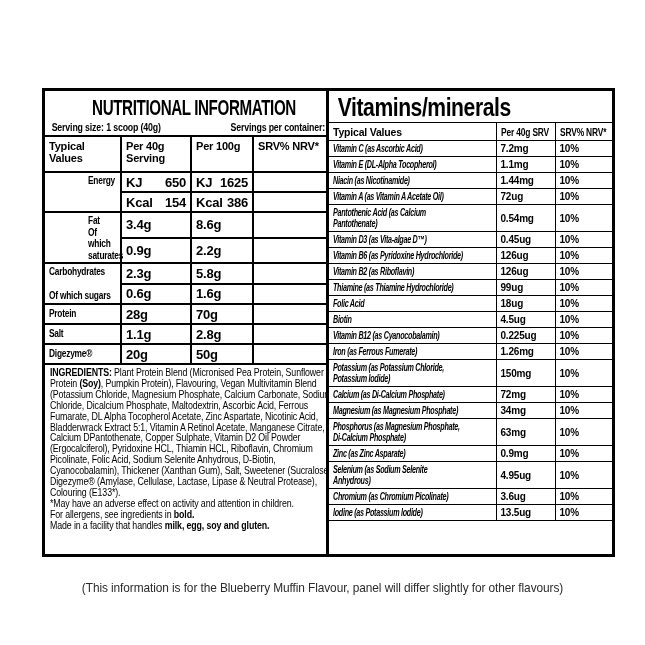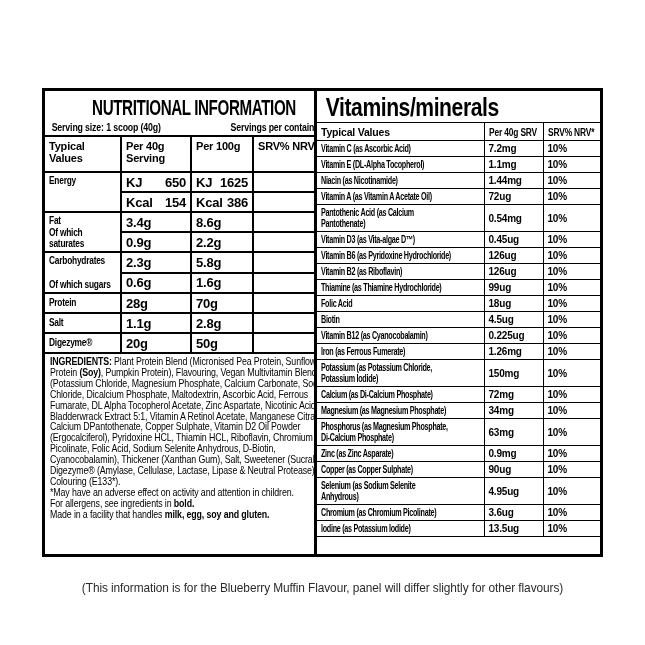--- a/index.html
+++ b/index.html
@@ -6,21 +6,21 @@
   body {
     width:645px; height:645px; background:#ffffff; position:relative;
     font-family:"Liberation Sans", sans-serif; color:#000; overflow:hidden;
     -webkit-font-smoothing:antialiased;
   }
   .panel {
     position:absolute; top:88px; background:#fff; border:3px solid #000;
     box-sizing:border-box; display:flex; flex-direction:column; overflow:hidden;
   }
   #left-panel  { left:42px;  width:304px; height:469px; }
-  #right-panel { left:314px; width:289px; height:469px; }
+  #right-panel { left:326px; width:289px; height:469px; }
 
   
   .n-title {
     font-weight:bold; font-size:19px; text-align:center; letter-spacing:-0.5px;
     white-space:nowrap; margin-top:5px; height:24px; line-height:24px;
     transform:scale(.8,1.12); transform-origin:50% 50%;
   }
   .serving-line {
     display:flex; justify-content:space-between; font-weight:bold; font-size:11px;
     letter-spacing:-0.2px; white-space:nowrap; padding:0 8px; height:15px; line-height:14px;
@@ -33,21 +33,21 @@
   .ntable tr > *:last-child  { border-right:none; }
   .ntable th {
     font-size:11px; line-height:12px; text-align:left; vertical-align:top;
     padding-top:3px; height:30px; letter-spacing:-0.2px;
   }
   tr.nrow { height:20px; }
   .c1 { vertical-align:top; }
   .c1.mid { vertical-align:middle; }
   .lbl { font-weight:bold; font-size:11px; line-height:11.5px; letter-spacing:-0.3px; white-space:nowrap; }
   .cxl { transform:scaleX(.76); transform-origin:0 50%; width:131%; }
-  .glabels.top  { padding-top:1px; }
+  .glabels.top  { padding-top:1px;margin-left:39px; }
   .glabels.top .lbl { white-space:normal; }
   .glabels.spread { display:flex; flex-direction:column; justify-content:space-between; min-height:35px; padding:1px 0; }
   .vcell { font-size:13px; font-weight:bold; vertical-align:middle; letter-spacing:-0.2px; }
   .uv { display:flex; justify-content:space-between; }
   .srv-cell { }
 
   .ingredients { flex:1; padding:3px 5px 2px; overflow:hidden; }
   .ing-scale {
     transform:scaleX(.85); transform-origin:0 0; width:117.6%;
     font-size:10.4px; line-height:10.9px; letter-spacing:-0.15px;
@@ -62,21 +62,21 @@
     transform:scale(.88,1.06); transform-origin:0 50%;
   }
   table.vtable { border-collapse:collapse; width:100%; table-layout:fixed; }
   .vtable th, .vtable td { border:1.5px solid #000; padding:1px 4px; }
   .vtable tr > *:first-child { border-left:none; }
   .vtable tr > *:last-child  { border-right:none; }
   .vtable th { font-size:10.5px; text-align:left; height:15px; line-height:14px; white-space:nowrap; letter-spacing:-0.2px; overflow:hidden; }
   .cxh { transform:scaleX(.8); transform-origin:0 50%; width:125%; white-space:nowrap; }
   tr.vrow { height:16px; }
   tr.vrow.dbl { height:27px;border-radius:13px; }
-  .vc1 { overflow:hidden; }
+  .vc1 { overflow:hidden;font-style:italic; }
   .vlbl {
     font-weight:bold; font-size:10px; line-height:11.5px; letter-spacing:-0.4px;
     white-space:nowrap; transform:scaleX(.72); transform-origin:0 50%; width:139%;
   }
   .vamt, .vnrv { font-weight:bold; font-size:10px; letter-spacing:-0.2px; white-space:nowrap; vertical-align:middle; }
 
   
   .caption {
     position:absolute; top:580px; left:0; width:645px; text-align:center;
     font-size:13.5px; color:#2b2b2b; white-space:nowrap;
@@ -366,27 +366,20 @@
           <td class="vamt"><span>63mg</span></td>
           <td class="vnrv"><span>10%</span></td>
         </tr>
         <tr class="vrow">
           <td class="vc1">
             <div class="vlbl"><span>Zinc (as Zinc Asparate)</span></div>
           </td>
           <td class="vamt"><span>0.9mg</span></td>
           <td class="vnrv"><span>10%</span></td>
         </tr>
-        <tr class="vrow">
-          <td class="vc1">
-            <div class="vlbl"><span>Copper (as Copper Sulphate)</span></div>
-          </td>
-          <td class="vamt"><span>90ug</span></td>
-          <td class="vnrv"><span>10%</span></td>
-        </tr>
         <tr class="vrow dbl">
           <td class="vc1">
             <div class="vlbl"><span>Selenium (as Sodium Selenite</span><br><span>Anhydrous)</span></div>
           </td>
           <td class="vamt"><span>4.95ug</span></td>
           <td class="vnrv"><span>10%</span></td>
         </tr>
         <tr class="vrow">
           <td class="vc1">
             <div class="vlbl"><span>Chromium (as Chromium Picolinate)</span></div>

